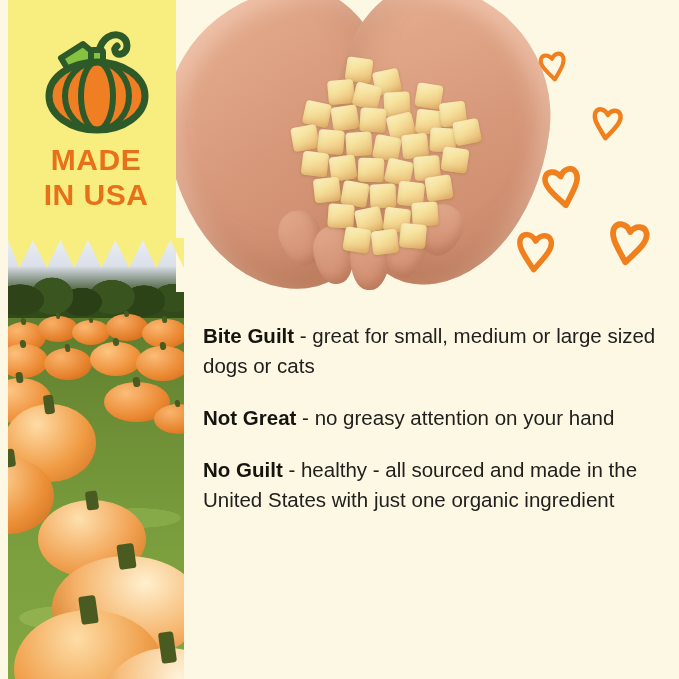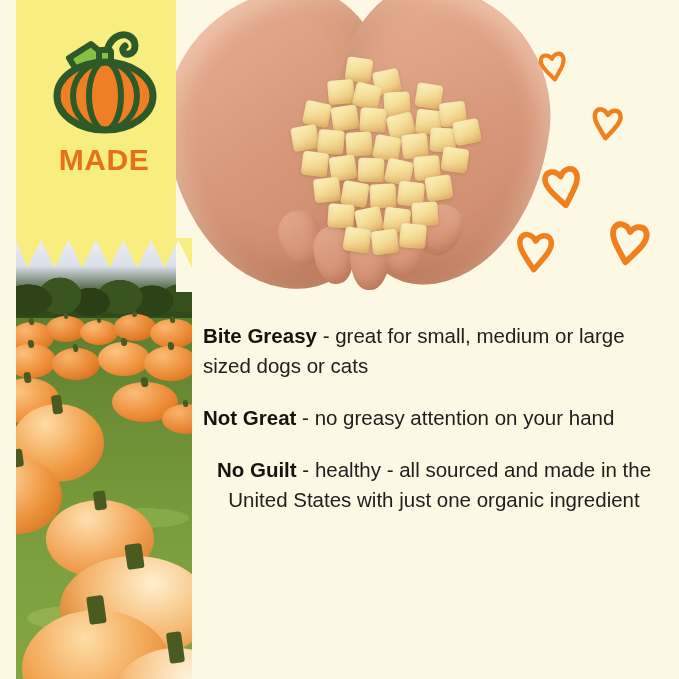--- a/index.html
+++ b/index.html
@@ -5,21 +5,21 @@
   html,body{margin:0;padding:0;}
   body{
     width:679px;height:679px;
     background:#FDF8E4;
     font-family:"Liberation Sans", sans-serif;
     overflow:hidden;
   }
   .canvas{position:relative;width:679px;height:679px;background:#FDF8E4;overflow:hidden;}
 
   
-  .left-col{position:absolute;left:16px;top:0;width:208px;height:679px;overflow:hidden;}
+  .left-col{position:absolute;left:8px;top:0;width:208px;height:679px;overflow:hidden;}
 
   .badge-panel{
     position:absolute;left:0;top:0;width:176px;height:268px;
     background:#F7EE7F;
   }
   .zigzag{
     position:absolute;left:0;top:238px;width:176px;height:32px;
     background:#F7EE7F;
     -webkit-clip-path:polygon(0 0,100% 0,100% 0,
        100% 30px, 92.2% 2px, 84.4% 30px, 76.6% 2px, 68.8% 30px,
@@ -118,21 +118,21 @@
   .features{
     position:absolute;left:203px;top:300px;width:462px;
   }
   .feature{
     font-family:"Liberation Sans", sans-serif;
     font-size:20.5px;
     line-height:30px;
     color:#22201E;
     margin-bottom:22px;
   }
-  .feature:last-child{margin-bottom:0;text-align:center;}
+  .feature:last-child{margin-bottom:0;}
   .feature b{font-weight:bold;color:#16140F;}
   .feature .dash{color:#22201E;}
 </style>
 </head>
 <body>
 
 <div class="canvas">
 
   <div class="left-col">
 
@@ -144,20 +144,21 @@
         </g>
         <path d="M22 36 L44 22 L56 32 L50 44 L28 46 Z" fill="#86C13F" stroke="#2E5A2A" stroke-width="6" stroke-linejoin="round"></path>
         <rect x="52" y="28" width="12" height="13" rx="2" fill="#86C13F" stroke="#2E5A2A" stroke-width="6"></rect>
         <ellipse cx="58" cy="74" rx="48" ry="34" fill="#F07F24" stroke="#2E5A2A" stroke-width="7"></ellipse>
         <ellipse cx="58" cy="74" rx="16" ry="34" fill="none" stroke="#2E5A2A" stroke-width="6"></ellipse>
         <ellipse cx="58" cy="74" rx="32" ry="34" fill="none" stroke="#2E5A2A" stroke-width="6"></ellipse>
       </svg>
 
       <div class="badge-text">
         <div>MADE</div>
+        <div>IN USA</div>
       </div>
     </div>
 
     <div class="patch">
       <div class="patch-sky"></div>
       <div class="patch-trees"></div>
       <div class="patch-grass">
 
         <div class="pk" style="left:-6px;top:4px;width:44px;height:30px;background:radial-gradient(ellipse at 34% 28%,#FBB870,#E9832C 62%,#C66418);"></div>
         <div class="pk" style="left:30px;top:-2px;width:40px;height:26px;background:radial-gradient(ellipse at 34% 28%,#F9B068,#E47E2A 62%,#C26117);"></div>
@@ -251,21 +252,21 @@
   <svg class="heart" style="left:513px;top:228px;width:44px;height:46px;transform:rotate(4deg);" viewBox="0 0 40 40">
     <path d="M20 37 C10 24 4 17 6 10 C8 4 16 4 20 11 C24 4 32 4 34 10 C36 17 30 24 20 37 Z" fill="none" stroke="#F0801E" stroke-width="5" stroke-linecap="round" stroke-linejoin="round"></path>
   </svg>
   <svg class="heart" style="left:605px;top:218px;width:47px;height:49px;transform:rotate(9deg);" viewBox="0 0 40 40">
     <path d="M20 37 C10 24 4 17 6 10 C8 4 16 4 20 11 C24 4 32 4 34 10 C36 17 30 24 20 37 Z" fill="none" stroke="#F0801E" stroke-width="5" stroke-linecap="round" stroke-linejoin="round"></path>
   </svg>
 
   <div class="features">
 
     <p class="feature">
-      <b>Bite Greasy</b><span class="dash"> - </span><span>great for small, medium or large sized dogs or cats</span>
+      <b>Bite Guilt</b><span class="dash"> - </span><span>great for small, medium or large sized dogs or cats</span>
     </p>
 
 
     <p class="feature">
       <b>Not Great</b><span class="dash"> - </span><span>no greasy attention on your hand</span>
     </p>
 
     <p class="feature">
       <b>No Guilt</b><span class="dash"> - </span><span>healthy - all sourced and made in the United States with just one organic ingredient</span>
     </p>

